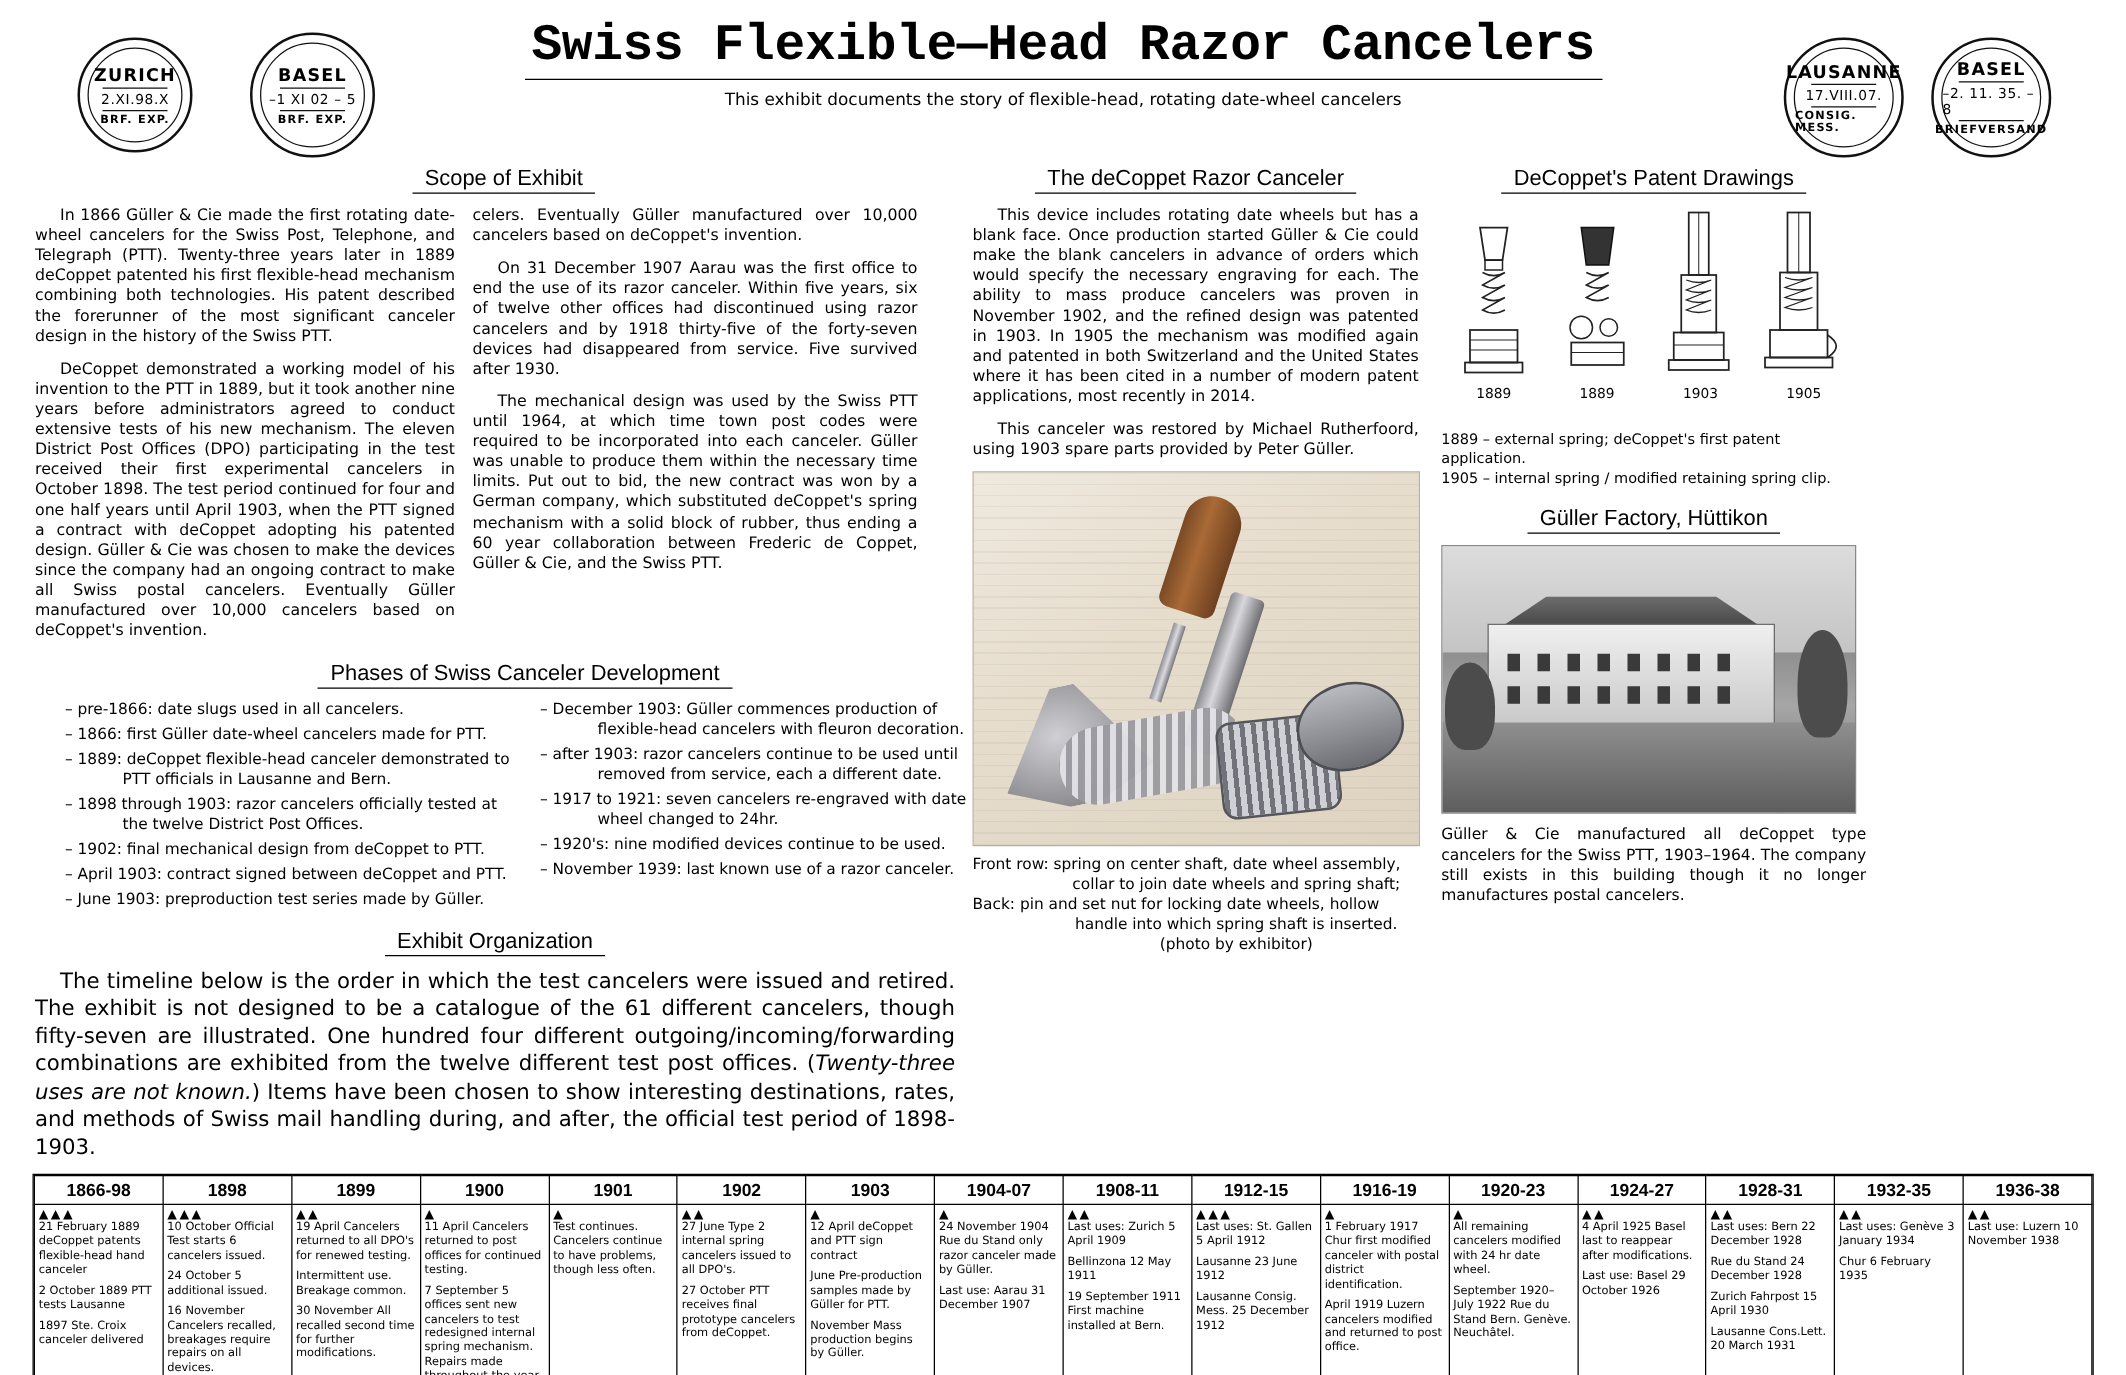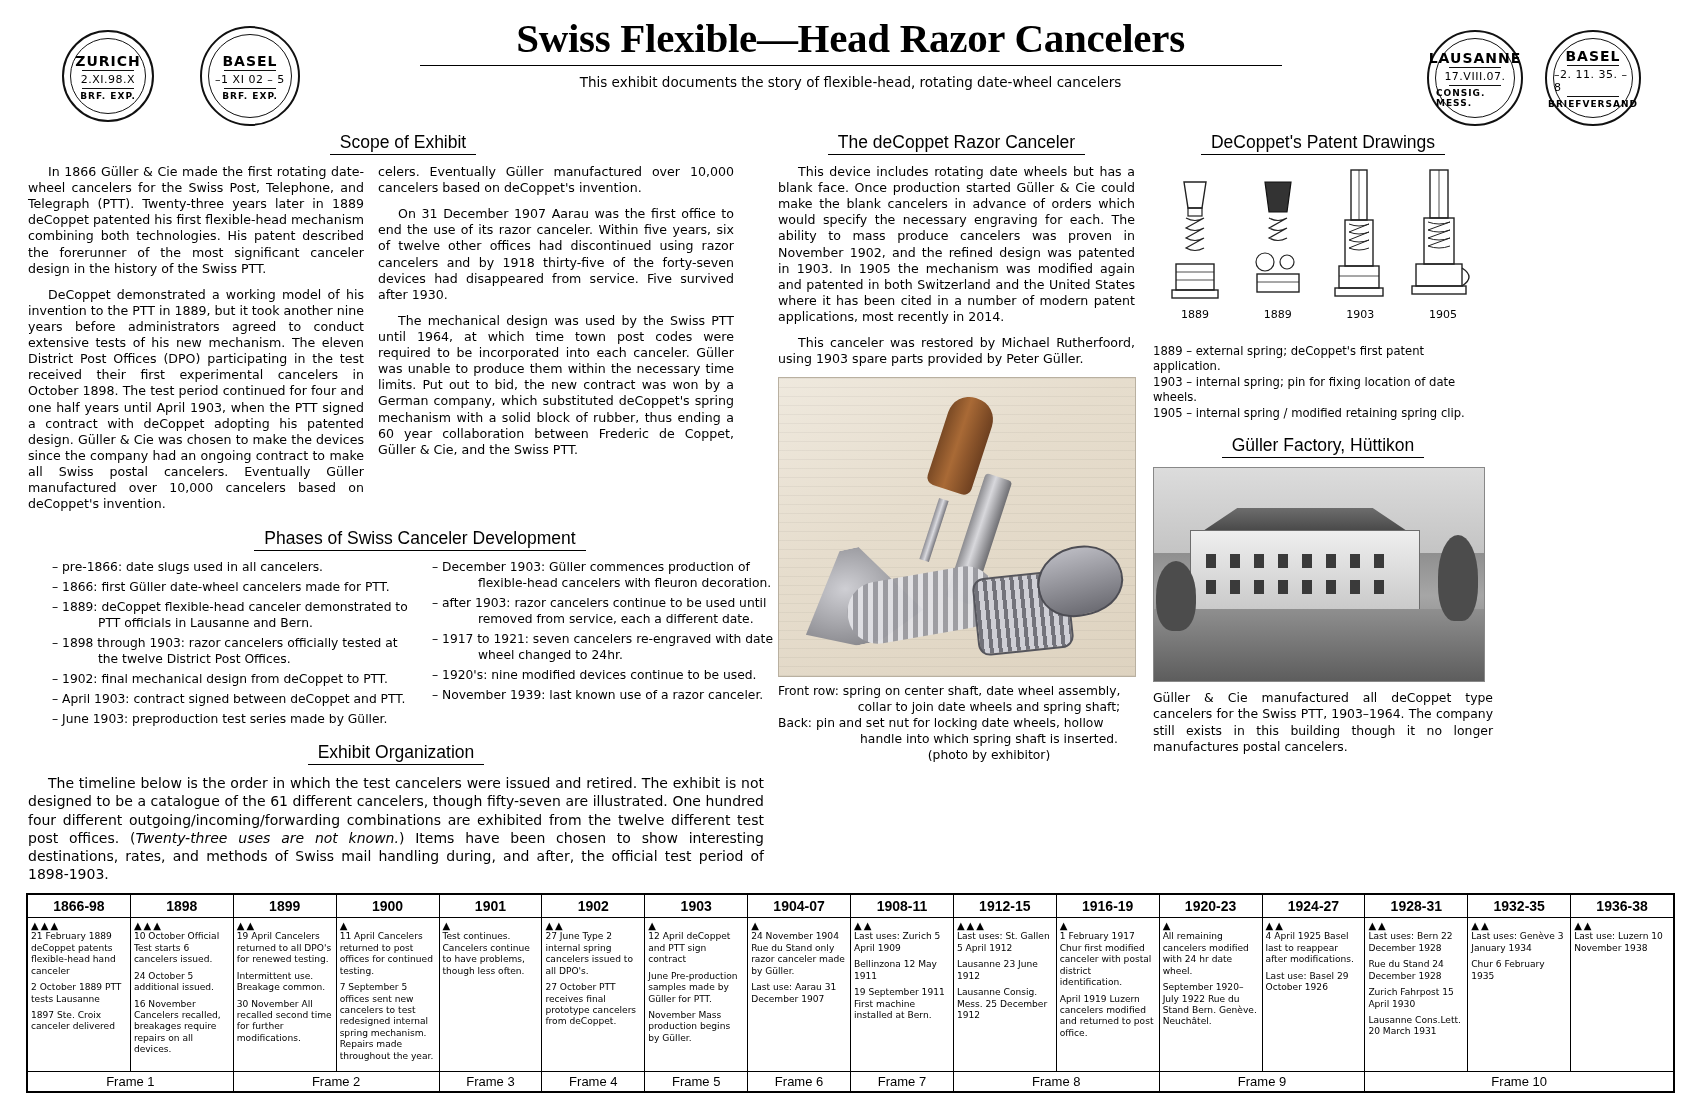--- a/index.html
+++ b/index.html
@@ -15,21 +15,21 @@
   .page { position:relative; width:1701px; height:1100px; padding:0; }
 
   
   .header { position:relative; height:118px; }
   .title {
     text-align:center;
     font-size:41px;
     font-weight:bold;
     letter-spacing:-0.3px;
     margin:14px 0 0 0;
-    font-family:Liberation Serif, serif;
+    font-family:Liberation Mono, monospace;
     border-bottom:1.5px solid #000;
     width:862px;
     margin-left:auto; margin-right:auto;
     padding-bottom:3px;
   }
   .subtitle {
     text-align:center;
     font-size:13.5px;
     line-height:1.35;
     margin-top:7px;
@@ -81,21 +81,21 @@
   ul.dash { list-style:none; margin:0; padding:0; font-size:12.3px; line-height:1.3; }
   ul.dash li { margin-bottom:4px; padding-left:16px; text-indent:-16px; }
   ul.dash li .sub { display:block; padding-left:30px; text-indent:0; }
 
   
   .phases { width:736px; margin-top:6px;margin-left:24px; }
   .phases .two { display:flex; gap:24px; }
   .phases .two > div { flex:1; }
 
   .org { width:736px; margin-top:10px; }
-  .org p { font-size:14px; line-height:1.3; text-align:justify; margin:0; text-indent:20px;}
+  .org p { font-size:17px; line-height:1.3; text-align:justify; margin:0; text-indent:20px;}
   .org i { font-style:italic; }
 
   
   .photo-wrap { width:422px; }
   .photo {
     width:358px; height:300px;
     background:
       repeating-linear-gradient(0deg, rgba(0,0,0,0.045) 0 1px, rgba(0,0,0,0) 1px 9px),
       linear-gradient(150deg,#efe9de 0%, #e6ddcd 40%, #ded3c0 100%);
     border:1px solid #b9b0a0;
@@ -382,21 +382,20 @@
         </div>
         <div class="pd-years">
           <span>1889</span>
           <span>1889</span>
           <span>1903</span>
           <span>1905</span>
         </div>
       </div>
       <div class="pd-note">
         <div>1889 – external spring; deCoppet's first patent application.</div>
-        <div>1903 – internal spring; pin for fixing location of date wheels.</div>
         <div>1905 – internal spring / modified retaining spring clip.</div>
       </div>
 
       <div class="sec-head-wrap" style="margin-top:14px;">
         <span class="sec-head">Güller Factory, Hüttikon</span>
       </div>
       <div class="fact-photo">
         <div class="sky"></div>
         <div class="roof"></div>
         <div class="bld"></div>

